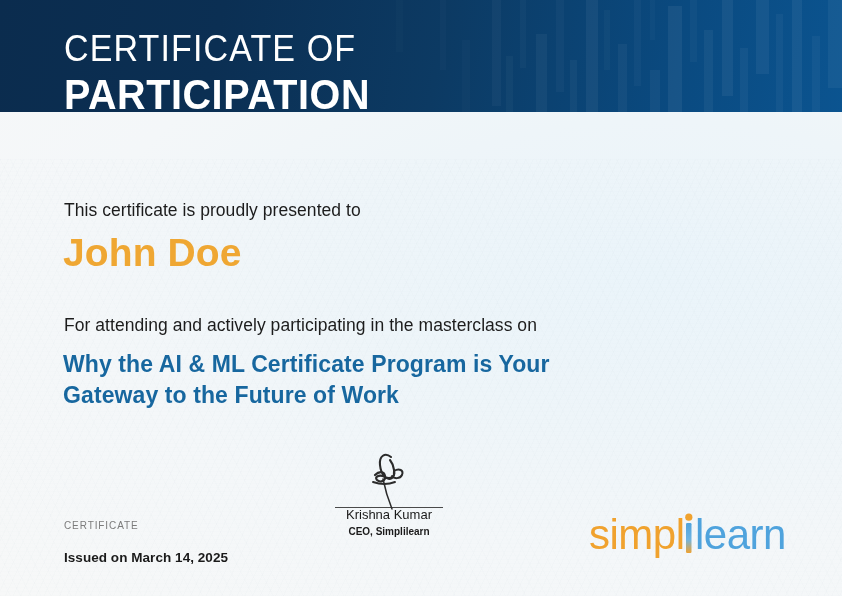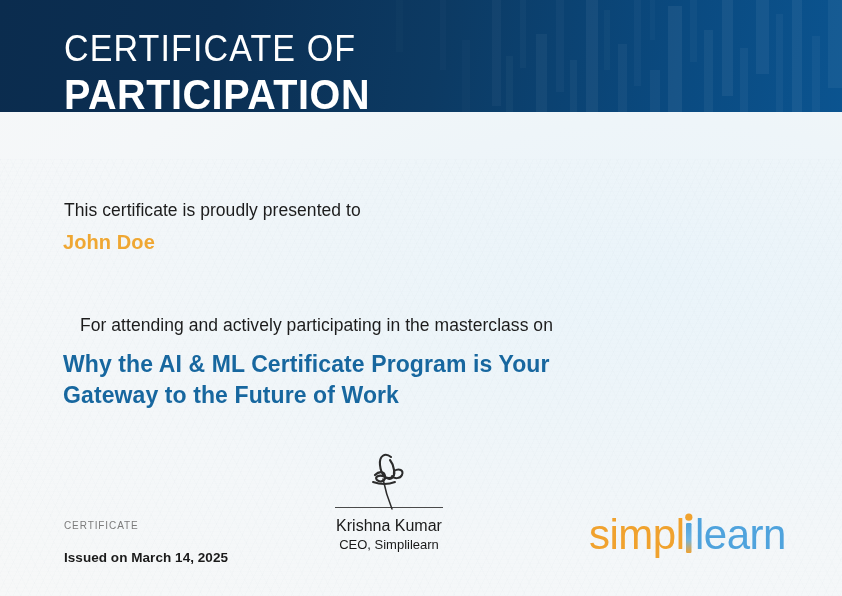--- a/index.html
+++ b/index.html
@@ -119,30 +119,30 @@
     font-weight: 400;
     color: #1c1c1c;
     letter-spacing: 0.05px;
     white-space: nowrap;
   }
 
   .recipient-name {
     position: absolute;
     left: 63px;
     top: 72px;
-    font-size: 20px;
+    font-size: 39px;
     font-weight: 700;
     color: #efa733;
     letter-spacing: 0.1px;
     white-space: nowrap;
   }
 
   .attending-label {
     position: absolute;
-    left: 80px;
+    left: 64px;
     top: 156px;
     font-size: 17.5px;
     font-weight: 400;
     color: #1c1c1c;
     letter-spacing: 0.05px;
     white-space: nowrap;
   }
 
   .course-title {
     position: absolute;
@@ -197,30 +197,29 @@
     bottom: -4px;
     transform: translateX(-50%);
   }
   .signature-rule {
     width: 108px;
     height: 1px;
     background: #4a4a4a;
     margin: 0 auto;
   }
   .signer-name {
-    font-size: 16px;
+    font-size: 13px;
     font-weight: 400;
     color: #1a1a1a;
-    margin-top: 9px;
     line-height: 1.15;
     white-space: nowrap;
   }
   .signer-role {
-    font-size: 13px;
-    font-weight: 400;
+    font-size: 10px;
+    font-weight: 700;
     color: #1a1a1a;
     margin-top: 3px;
     line-height: 1.15;
     white-space: nowrap;
   }
 
   
   .brand-logo {
     position: absolute;
     left: 589px;

